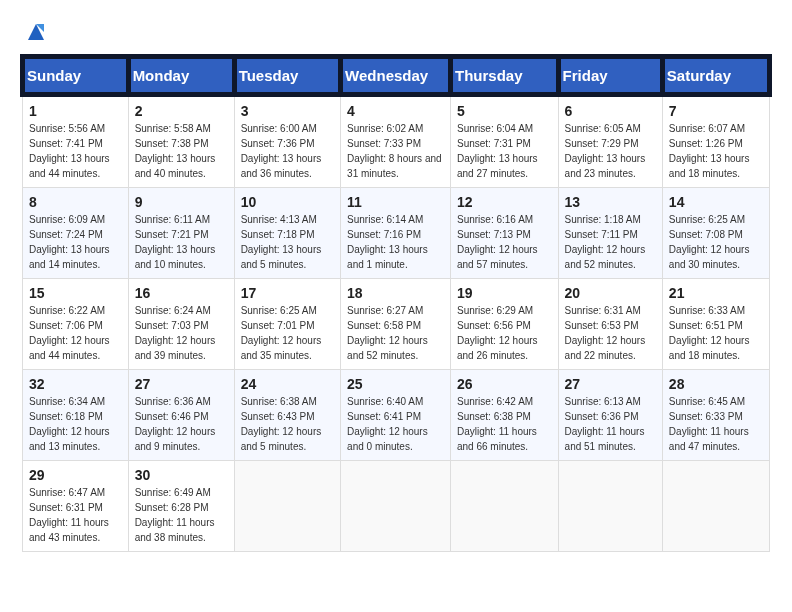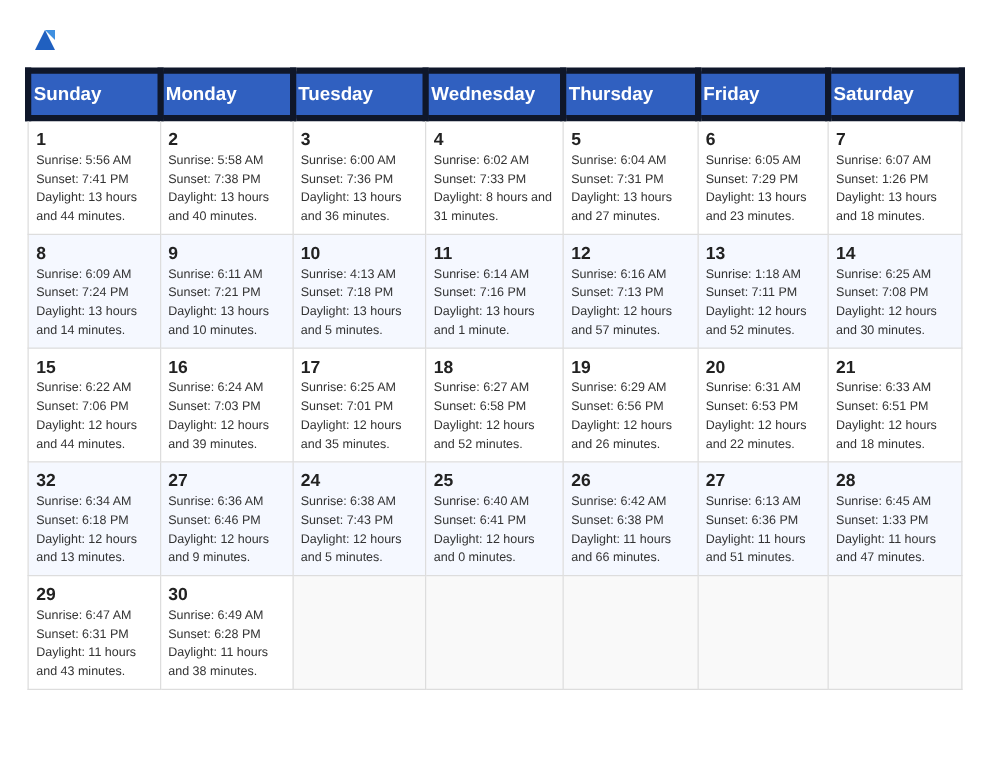--- a/index.html
+++ b/index.html
@@ -321,21 +321,21 @@
         <div class="day-info">
           <div>Sunrise: 6:36 AM</div>
           <div>Sunset: 6:46 PM</div>
           <div>Daylight: 12 hours and 9 minutes.</div>
         </div>
       </td>
         <td>
         <span class="day-number">24</span>
         <div class="day-info">
           <div>Sunrise: 6:38 AM</div>
-          <div>Sunset: 7:43 PM</div>
+          <div>Sunset: 6:43 PM</div>
           <div>Daylight: 12 hours and 5 minutes.</div>
         </div>
       </td>
         <td>
         <span class="day-number">25</span>
         <div class="day-info">
           <div>Sunrise: 6:40 AM</div>
           <div>Sunset: 6:41 PM</div>
           <div>Daylight: 12 hours and 0 minutes.</div>
         </div>
@@ -353,21 +353,21 @@
         <div class="day-info">
           <div>Sunrise: 6:13 AM</div>
           <div>Sunset: 6:36 PM</div>
           <div>Daylight: 11 hours and 51 minutes.</div>
         </div>
       </td>
         <td>
         <span class="day-number">28</span>
         <div class="day-info">
           <div>Sunrise: 6:45 AM</div>
-          <div>Sunset: 1:33 PM</div>
+          <div>Sunset: 6:33 PM</div>
           <div>Daylight: 11 hours and 47 minutes.</div>
         </div>
       </td>
       </tr>
       <tr class="week-row">
         <td>
         <span class="day-number">29</span>
         <div class="day-info">
           <div>Sunrise: 6:47 AM</div>
           <div>Sunset: 6:31 PM</div>

